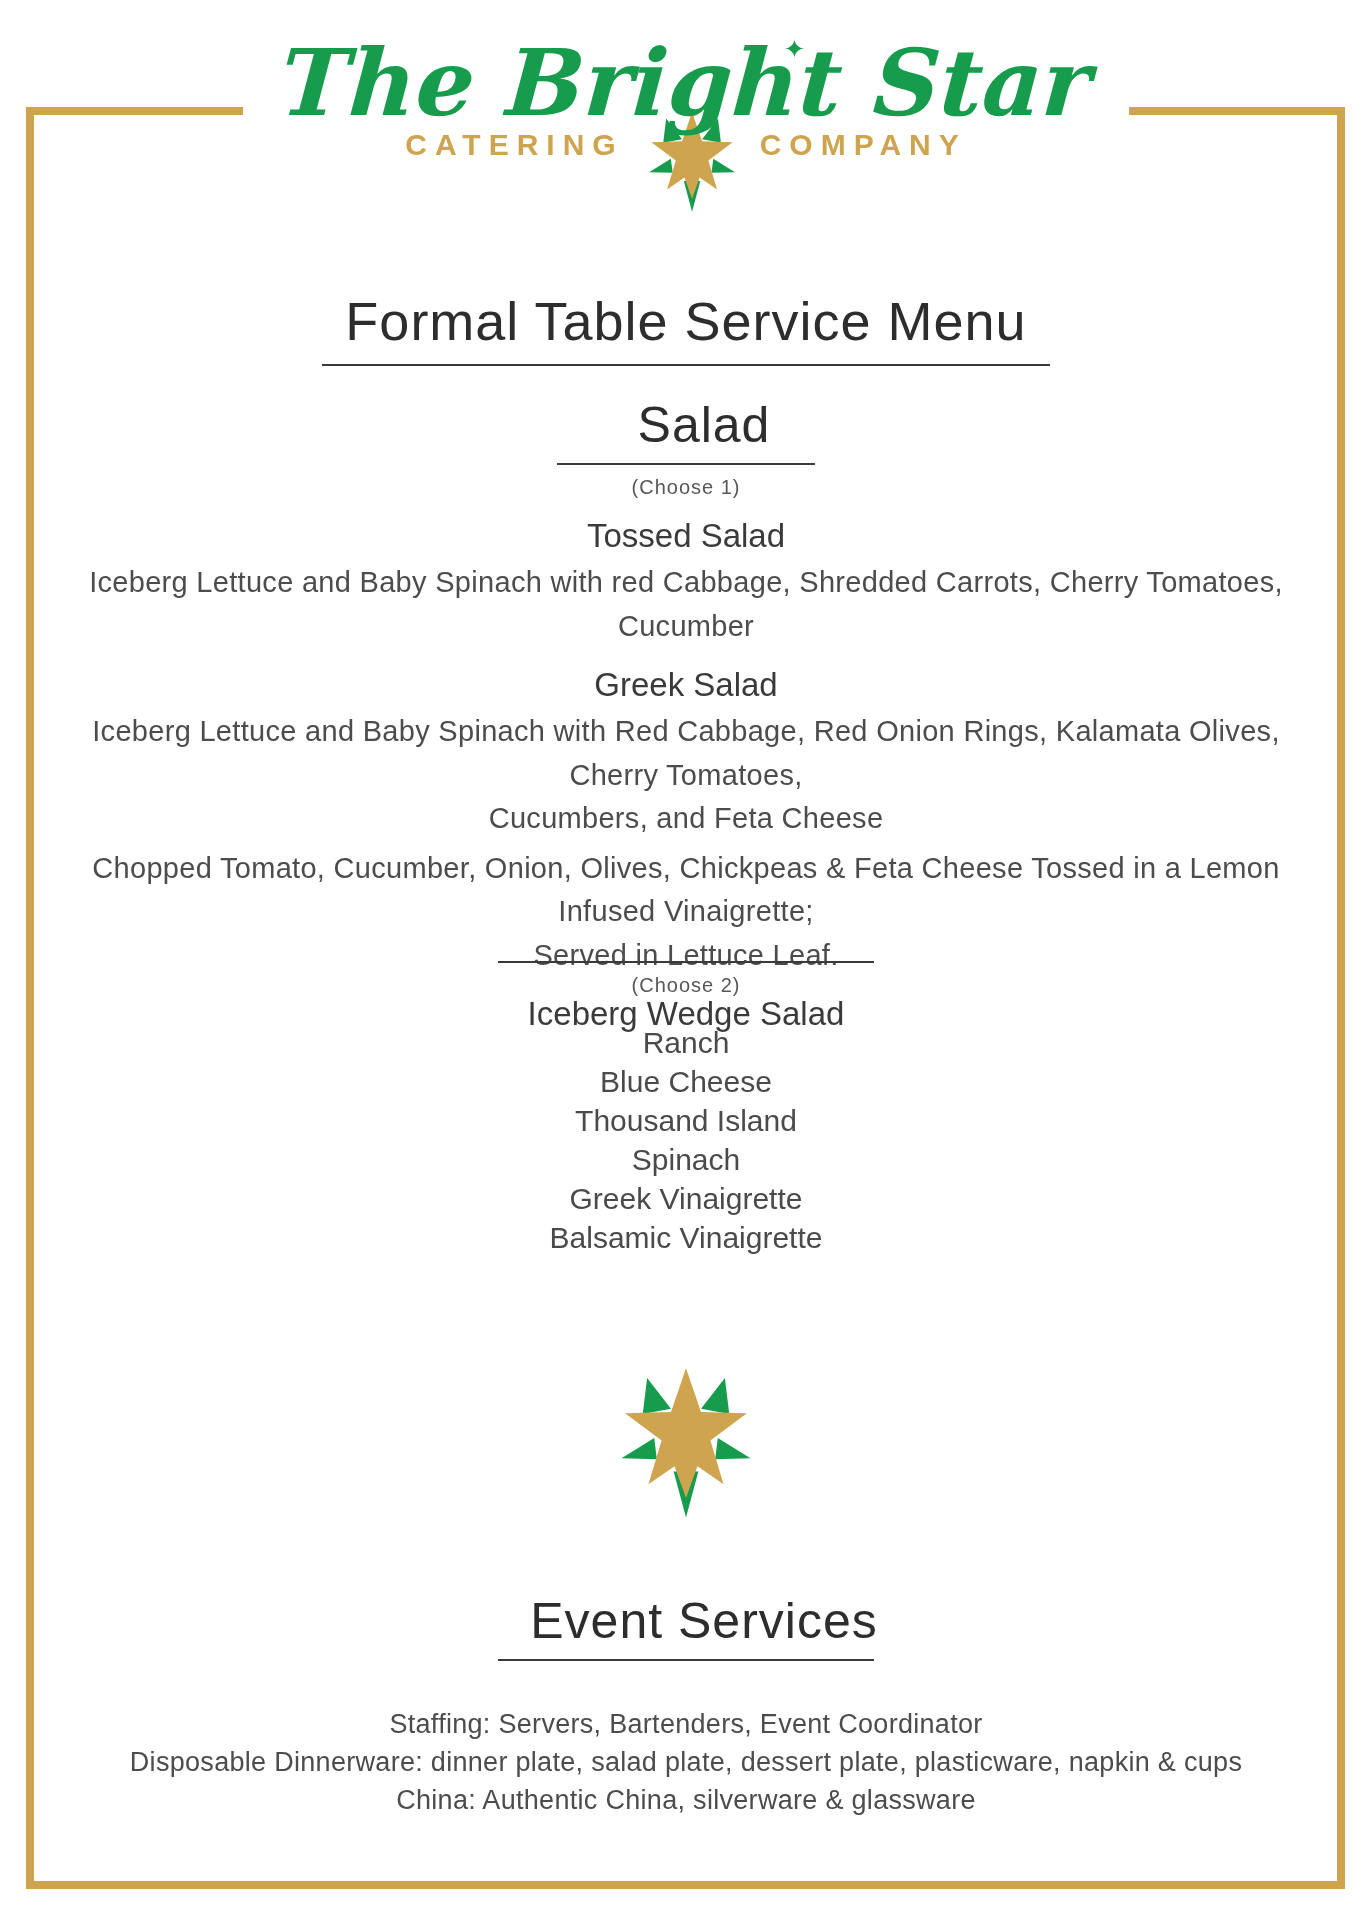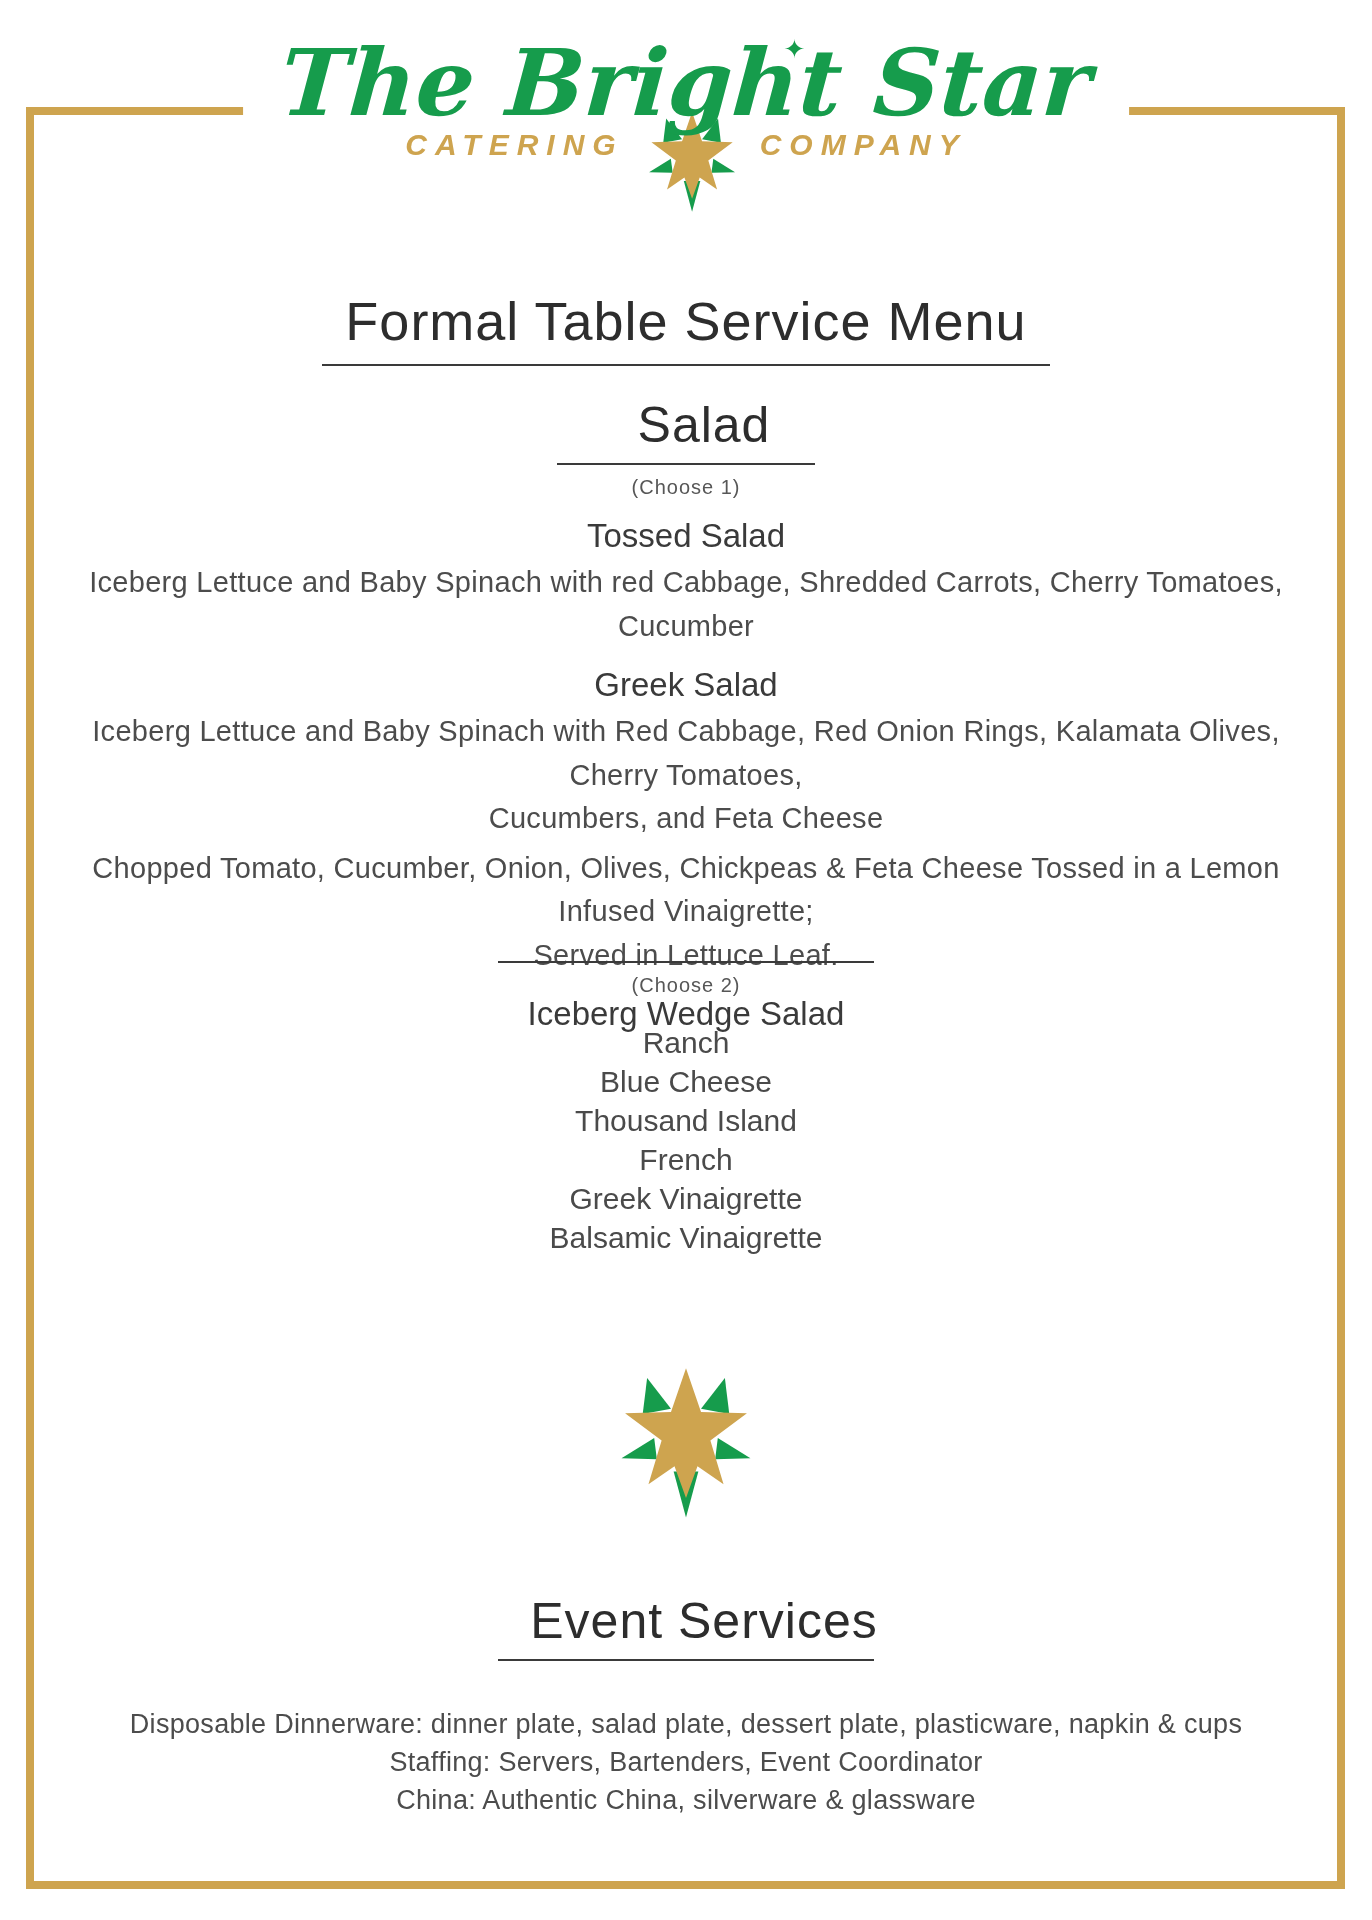--- a/index.html
+++ b/index.html
@@ -21,21 +21,21 @@
     font-family:"DejaVu Serif", serif; font-style:italic; font-weight:bold;
     font-size:92px; line-height:1.12; color:#169C4C; white-space:nowrap;
     transform:skewX(-4deg);
   }
   .sparkle {
     position:absolute; left:61%; top:2px; font-size:26px; color:#169C4C;
     font-family:"DejaVu Sans", sans-serif; font-style:normal;
   }
   .logo-sub {
     display:flex; align-items:center; justify-content:center; gap:26px;
-    margin-top:-12px; height:44px;font-style:italic;
+    margin-top:-12px; height:44px;
   }
   .logo-word {
     font-size:30px; font-weight:bold; color:#CEA44F; letter-spacing:8px;
     white-space:nowrap;
   }
   .logo-star { width:92px; height:106px; margin:-26px -4px -58px; }
   
   .centered { position:absolute; left:0; width:100%; text-align:center; z-index:2; }
   h1, h2 { margin:0; font-weight:400; }
   .page-title { font-size:54px; letter-spacing:1px; color:#2d2d2d; }
@@ -116,21 +116,21 @@
     </div>
   </section>
 
   <section class="centered dressing-block">
     <div class="rule rule-wide"></div>
     <div class="choose">(Choose 2)</div>
     <div class="options">
       <div class="option">Ranch</div>
       <div class="option">Blue Cheese</div>
       <div class="option">Thousand Island</div>
-      <div class="option">French</div>
+      <div class="option">Spinach</div>
       <div class="option">Greek Vinaigrette</div>
       <div class="option">Balsamic Vinaigrette</div>
     </div>
   </section>
 
   <div class="centered center-star-wrap">
     <svg class="center-star" viewBox="-78 -80 156 180" xmlns="http://www.w3.org/2000/svg">
       <g fill="#169C4C">
         <polygon points="-44,-62 -17,-27 -49,-21"></polygon>
         <polygon points="44,-62 17,-27 49,-21"></polygon>
@@ -139,19 +139,19 @@
         <polygon points="0,96 -14,44 14,44"></polygon>
       </g>
       <polygon fill="#CEA44F" points="0,-73 17,-23.5 69,-22 27.6,9 42.5,58.5 13,38 0,74 -13,38 -42.5,58.5 -27.6,9 -69,-22 -17,-23.5"></polygon>
     </svg>
   </div>
 
   <section class="centered events-block">
     <h2 class="section-title">Event Services</h2>
     <div class="rule rule-wide"></div>
     <div class="event-lines">
+      <div class="event-line">Staffing: Servers, Bartenders, Event Coordinator</div>
       <div class="event-line">Disposable Dinnerware: dinner plate, salad plate, dessert plate, plasticware, napkin &amp; cups</div>
-      <div class="event-line">Staffing: Servers, Bartenders, Event Coordinator</div>
       <div class="event-line">China: Authentic China, silverware &amp; glassware</div>
     </div>
   </section>
 
 </div>
 
 </body></html>

